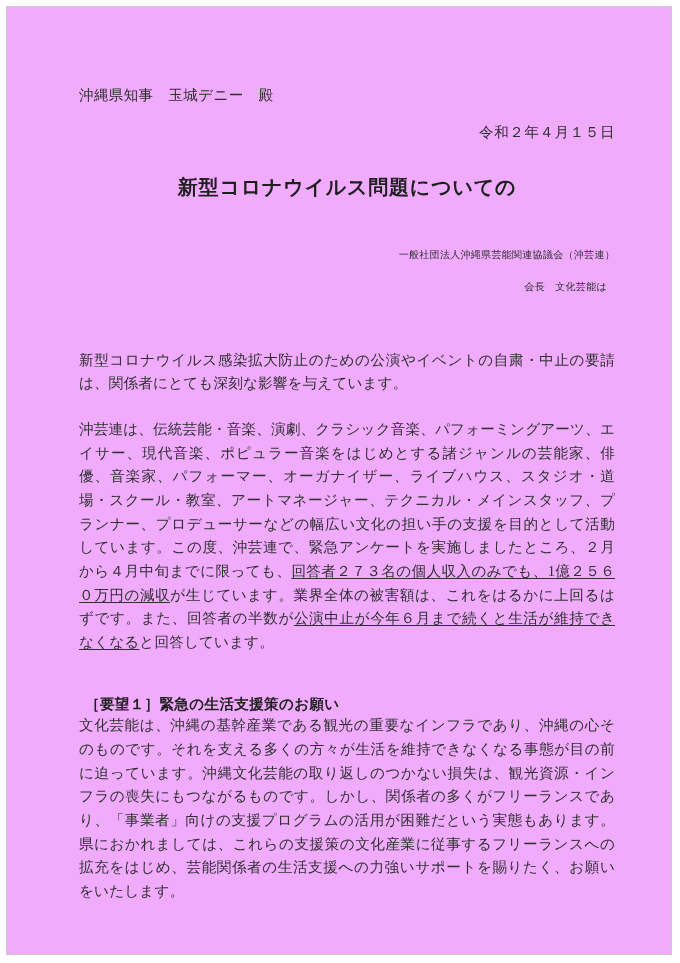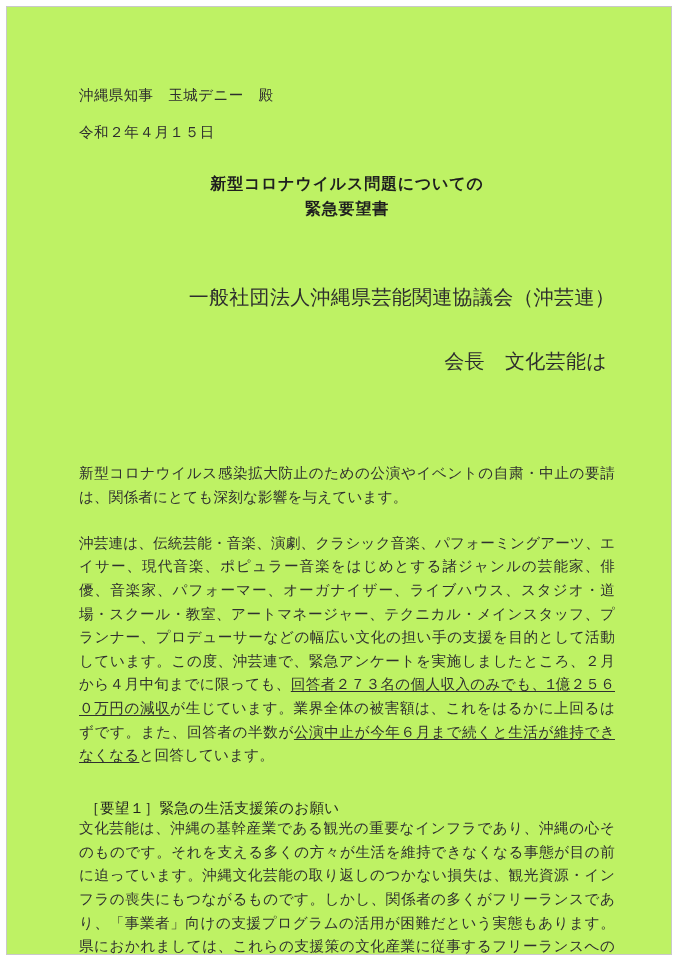--- a/index.html
+++ b/index.html
@@ -14,21 +14,21 @@
     color: #2b2b2b;
     overflow: hidden;
   }
 
   .page {
     position: absolute;
     left: 6px;
     top: 6px;
     width: 666px;
     height: 949px;
-    background: #bef264;
+    background: #f0abfc;
     border: 1px solid #c9c9c9;
     box-sizing: border-box;
     overflow: hidden;
   }
 
   .content {
     position: absolute;
     left: 72px;
     top: 78px;
     width: 536px;
@@ -38,96 +38,94 @@
   .addressee {
     font-family: "Liberation Serif", "DejaVu Serif", serif;
     font-size: 14.5px;
     letter-spacing: 0.4px;
     line-height: 1.5;
     white-space: pre;
     color: #2e2e2e;
   }
 
   .date-line {
-    text-align: left;
+    text-align: right;
     font-size: 14.5px;
     letter-spacing: 0.6px;
     margin-top: 16px;
     color: #2e2e2e;
     white-space: pre;
   }
 
   .doc-title {
     margin-top: 30px;
     text-align: center;
     font-family: "DejaVu Sans", "Liberation Sans", sans-serif;
     font-weight: bold;
-    font-size: 16px;
+    font-size: 20px;
     line-height: 1.55;
     letter-spacing: 0.8px;
     color: #1f1f1f;
   }
   .doc-title .line2 { display: block; }
 
   .sender {
     margin-top: 28px;
     text-align: right;
-    font-size: 20px;
+    font-size: 10px;
     line-height: 1.6;
     letter-spacing: 0.3px;
     color: #2e2e2e;
     white-space: pre;
   }
   .sender .sender-line2 {
     display: block;
     padding-right: 8px;
   }
 
   
   .para {
     margin-top: 22px;
     font-size: 14.6px;
     line-height: 1.62;
     text-align: justify;
     text-justify: inter-character;
     letter-spacing: 0.15px;
     color: #303030;
-    font-family: Liberation Mono, monospace;
   }
   .para.tight { margin-top: 0; }
 
   u.ul {
     text-decoration: underline;
     text-underline-offset: 2px;
   }
 
   
   .req-heading {
-    margin-top: 30px;
+    margin-top: 41px;
     font-family: "DejaVu Sans", "Liberation Sans", sans-serif;
-    font-weight: normal;
+    font-weight: bold;
     font-size: 14.6px;
     letter-spacing: 0.3px;
     color: #1f1f1f;
     padding-left: 6px;
   }
 </style>
 </head>
 <body>
 
 <div class="page">
   <div class="content">
 
     <div class="addressee">沖縄県知事　玉城デニー　殿</div>
 
     <div class="date-line">令和２年４月１５日</div>
 
     <div class="doc-title">
       <span>新型コロナウイルス問題についての</span>
-      <span class="line2">緊急要望書</span>
     </div>
 
     <div class="sender">
       <span>一般社団法人沖縄県芸能関連協議会（沖芸連）</span>
       <span class="sender-line2">会長　文化芸能は</span>
     </div>
 
     <p class="para">新型コロナウイルス感染拡大防止のための公演やイベントの自粛・中止の要請は、関係者にとても深刻な影響を与えています。</p>
 
     <p class="para">

